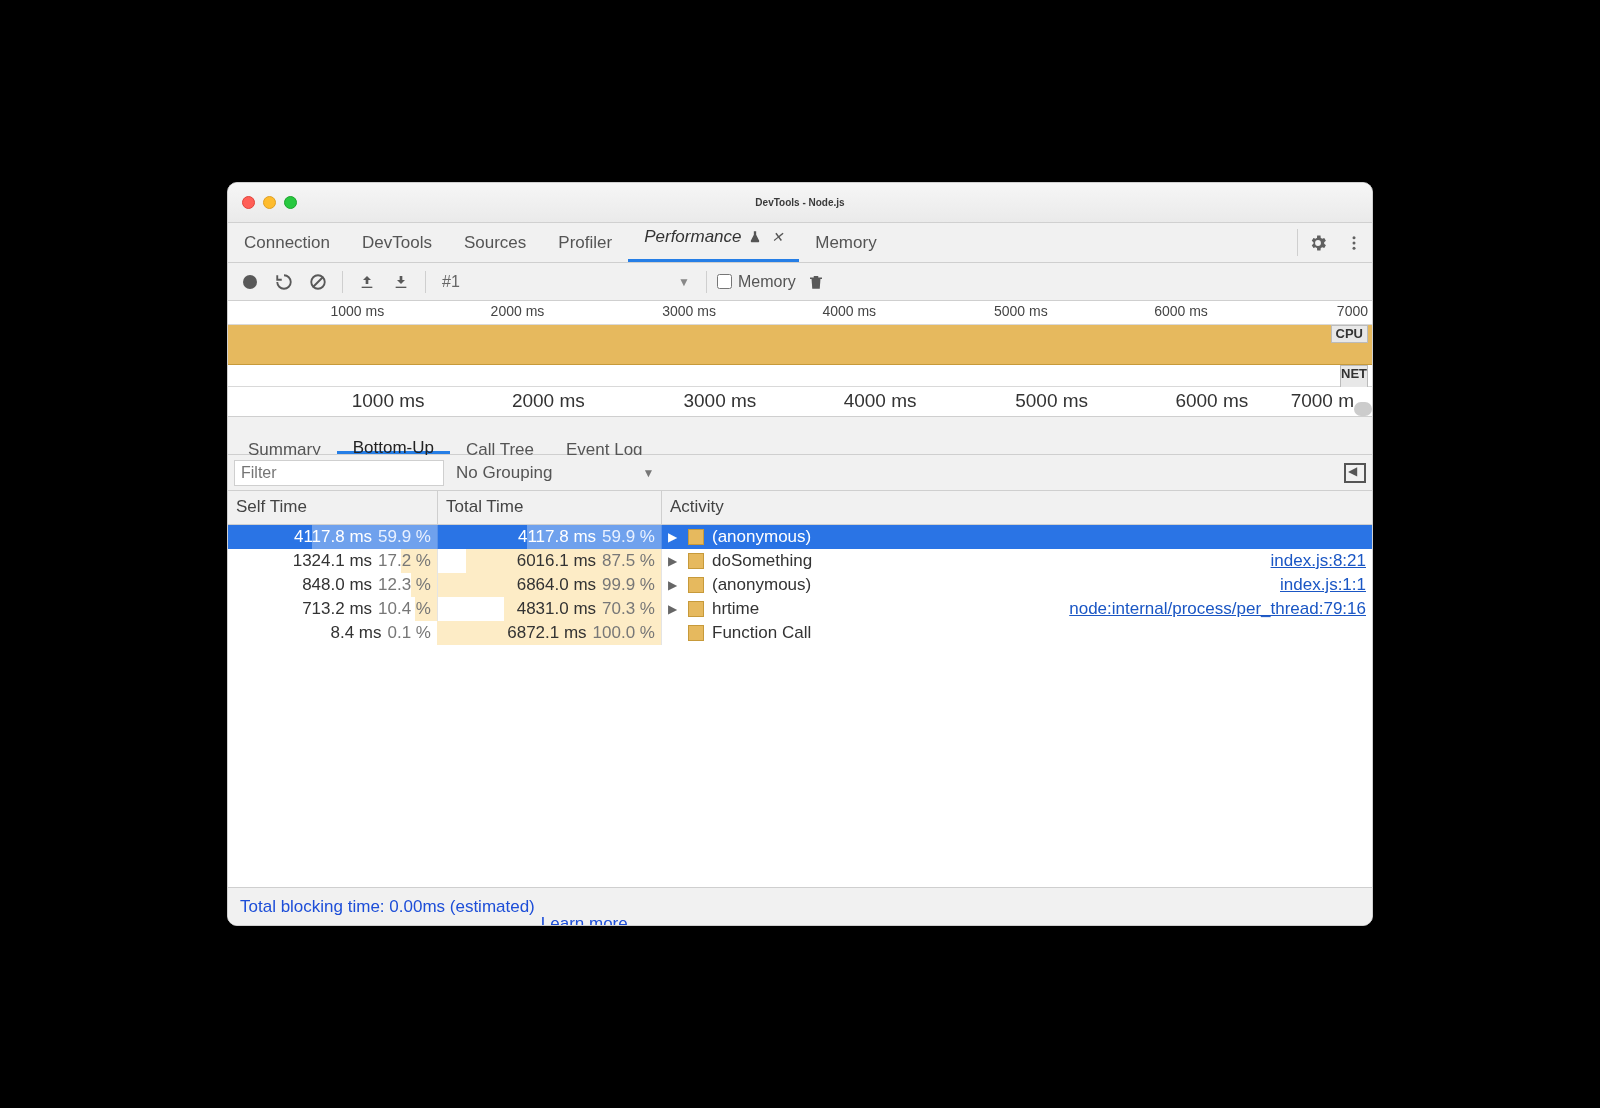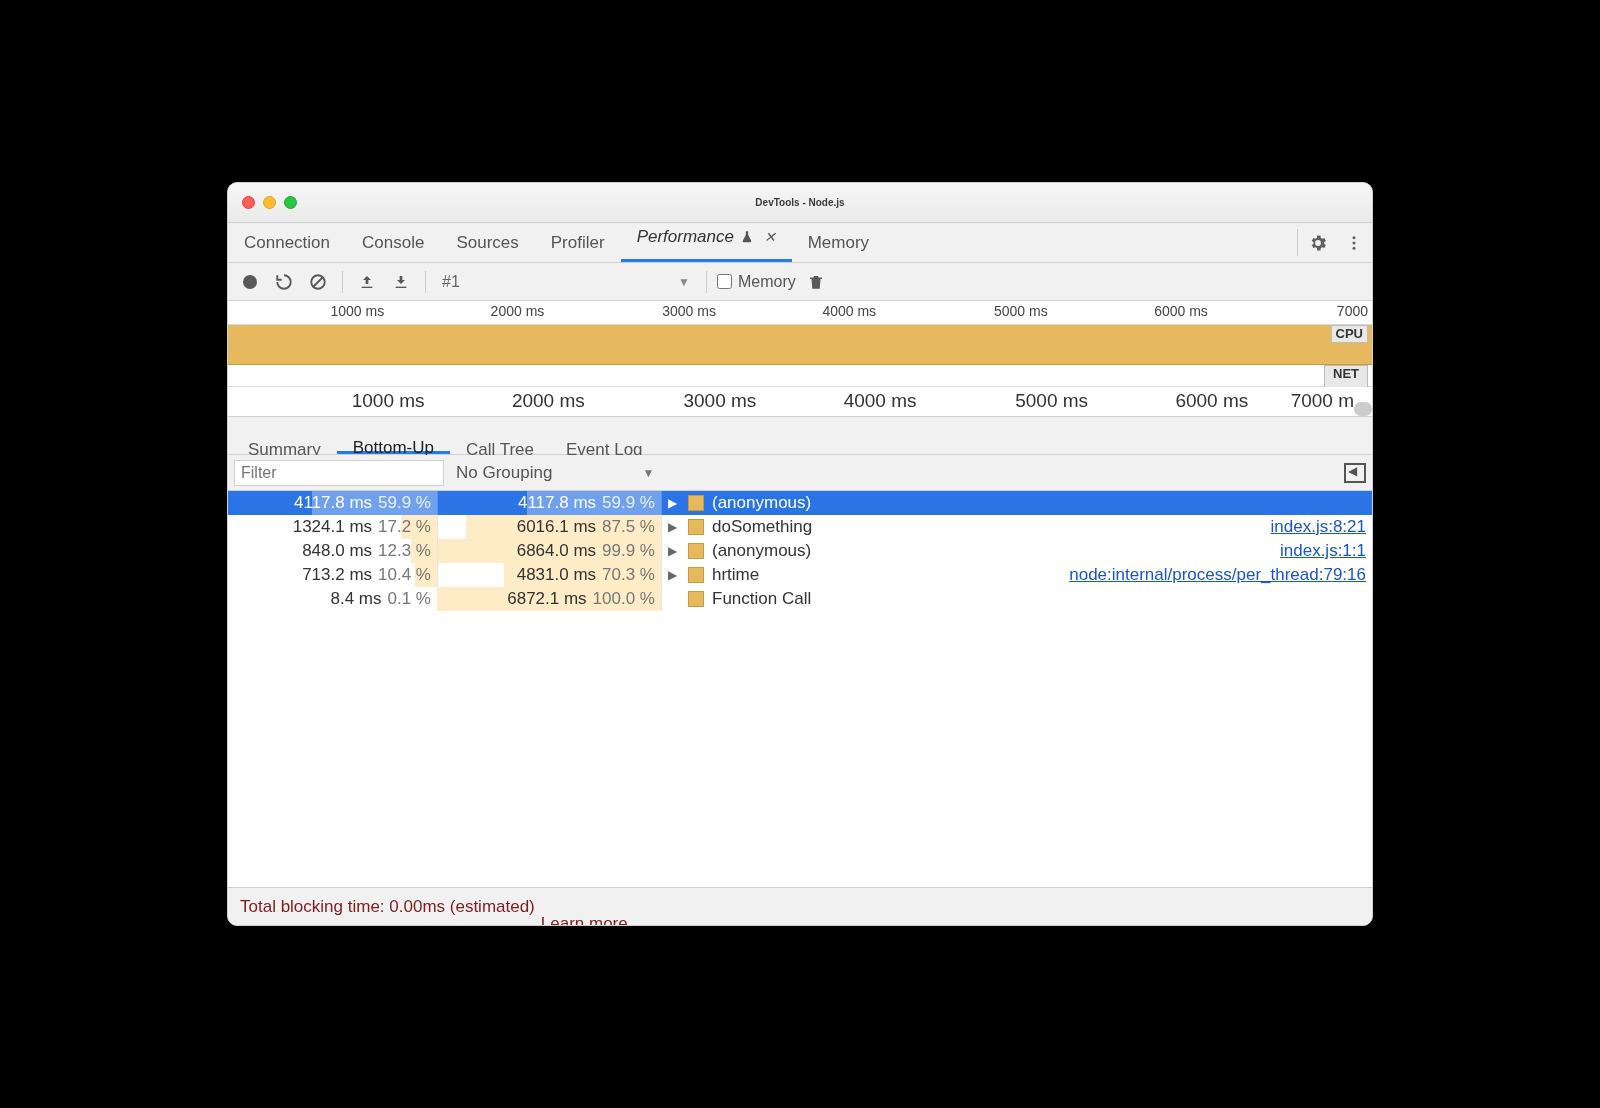--- a/index.html
+++ b/index.html
@@ -152,21 +152,21 @@
     font-weight:700;
     border:1px solid #bbb;
   }
   .netband {
     height:22px; background:#fff;
     border-bottom:1px solid #d9d9d9;
     position:relative;
   }
   .netlabel{
     position:absolute; right:4px; top:0;
-    height:32px; padding:0 8px;
+    height:32px; padding:0 0;
     background:#e8e8e8; color:#333;
     font-size:13px;font-weight:700;
     border:1px solid #bbb;
   }
   
   .bigruler {
     height: 30px;
     background:#fff;
     border-bottom:1px solid #cfcfcf;
     position:relative;
@@ -298,21 +298,21 @@
     cursor:pointer;
   }
   
   .footer{
     height:38px;
     background:#f1f1f1;
     border-top:1px solid #cfcfcf;
     display:flex; align-items:center;
     padding:0 12px;
     font-size:17px;
-    color:#7f1d1d;
+    color:#1d4ed8;
     gap:6px;
   }
   .footer .lm{ text-decoration:underline; cursor:pointer;margin-top:35px;}
   svg{display:block;}
 </style>
 </head>
 <body>
 
 <div class="shadow-wrap">
 <div class="window">
@@ -325,21 +325,21 @@
     </div>
     <div class="title">DevTools - Node.js</div>
   </div>
 
   <div class="tabs" id="top-tabs">
 
     <div class="tab">
           <span>Connection</span>
         </div>
         <div class="tab">
-          <span>Console</span>
+          <span>DevTools</span>
         </div>
         <div class="tab">
           <span>Sources</span>
         </div>
         <div class="tab">
           <span>Profiler</span>
         </div>
         <div class="tab active">
           <span>Performance</span>
           <span>
@@ -456,20 +456,25 @@
   <div class="filterrow">
     <input class="filterbox" placeholder="Filter" style="">
     <div class="groupsel">
       <span>No Grouping</span>
       <span style="font-size:12px;color:#777">▼</span>
     </div>
     <div class="spacer"></div>
     <div class="dockicon"></div>
   </div>
 
+  <div class="thead">
+    <div class="col-self">Self Time</div>
+    <div class="col-total">Total Time</div>
+    <div class="col-act">Activity</div>
+  </div>
 
   <div class="tbody" id="tbody">
         <div class="trow sel">
           <div class="c-self">
             <div class="bar" style="width: 59.9%;"></div>
             <span class="valtxt">4117.8 ms</span>
             <span class="pct">59.9 %</span>
           </div>
           <div class="c-total">
             <div class="bar" style="width: 59.9%;"></div>

